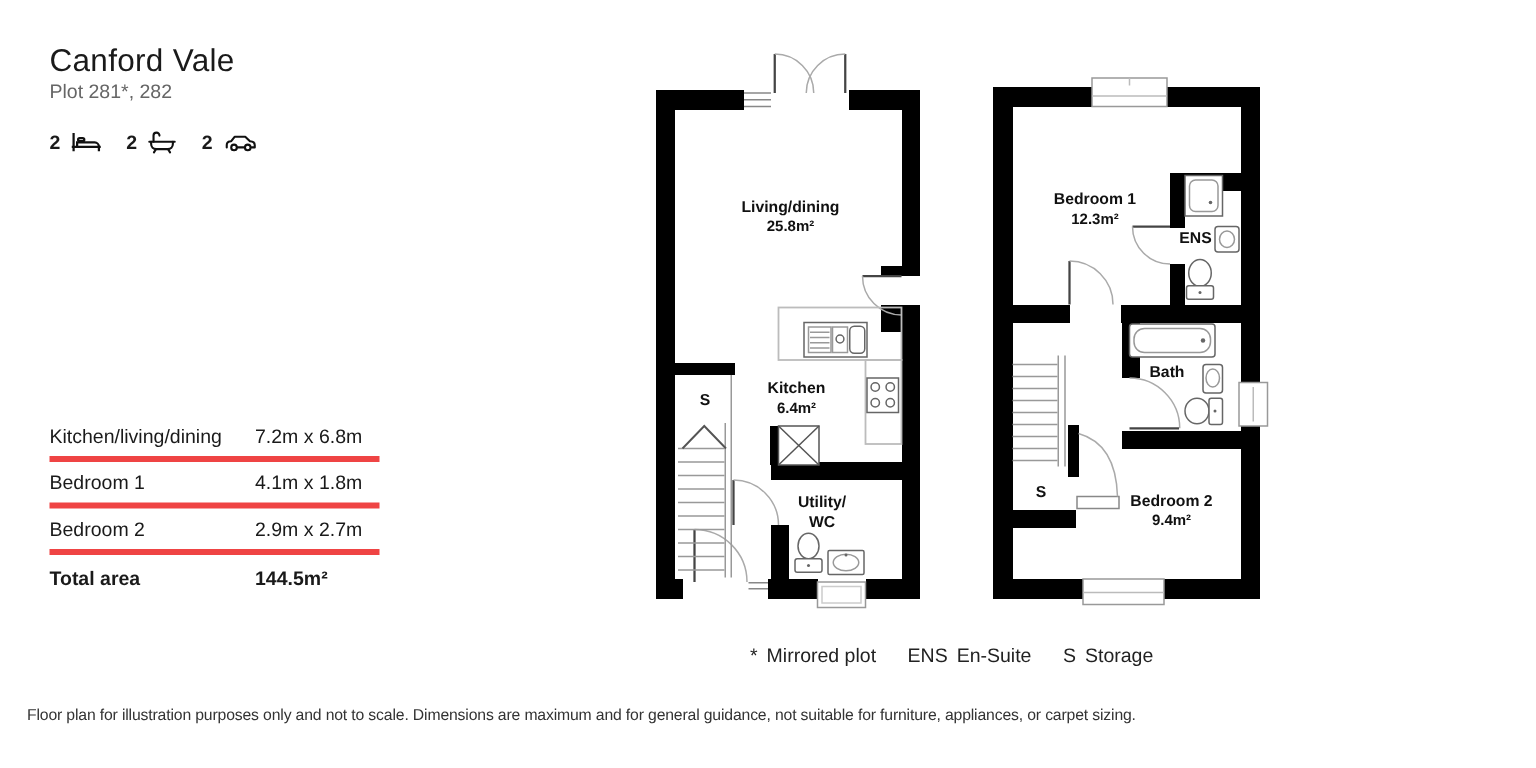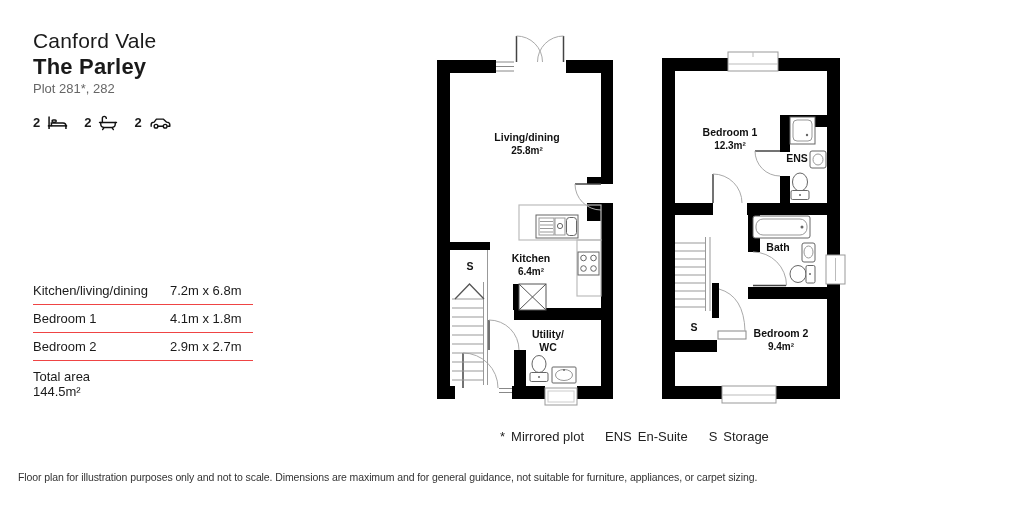--- a/index.html
+++ b/index.html
@@ -13,23 +13,23 @@
   .house-name{font-size:22px;font-weight:700;letter-spacing:.2px;line-height:28px;margin:0;}
   .sub{font-size:13px;color:#666;line-height:16.5px;margin:0;}
   .sub.first{margin-top:15px;}
   .features{display:flex;align-items:center;gap:16px;margin-top:17px;}
   .feature{display:flex;align-items:center;gap:7px;}
   .feature .num{font-size:13px;font-weight:600;}
   .feature svg{display:block;}
   
   .room-table{position:absolute;left:33px;top:277px;width:220px;font-size:13px;}
   .room-table .thead{font-weight:700;padding-bottom:9px;border-bottom:1px solid #c9c9c9;}
-  .room-table .trow{display:flex;padding:6px 0;border-bottom:1px solid #ef4444;}
+  .room-table .trow{display:flex;padding:6px 0;border-bottom:4px solid #ef4444;}
   .room-table .trow .c1{width:137px;flex:none;}
-  .room-table .trow.total{border-bottom:none;font-weight:400;padding-top:8px;flex-direction:column;}
+  .room-table .trow.total{border-bottom:none;font-weight:700;padding-top:8px;}
   
   .legend{position:absolute;left:500px;top:429px;display:flex;gap:21px;font-size:13px;color:#222;}
   .legend .item{display:flex;gap:6px;}
   
   .footer{position:absolute;left:18px;top:471px;font-size:10.5px;color:#333;white-space:nowrap;letter-spacing:-.1px;}
   
   .plan{position:absolute;top:25px;}
   .plan.p1{left:425px;}
   .plan.p2{left:650px;}
   svg text{font-family:"Liberation Sans",sans-serif;fill:#111;}
@@ -41,21 +41,20 @@
   svg .fixin{stroke:#999;fill:none;stroke-width:1;}
   svg .counter{stroke:#bcbcbc;fill:none;stroke-width:1.2;}
   svg .win{fill:#fff;stroke:#999;stroke-width:1;}
   svg .winin{stroke:#ccc;fill:none;stroke-width:1;}
 </style>
 </head>
 <body>
 
 <div class="info">
   <h1 class="dev-name">Canford Vale</h1>
-  <h2 class="house-name">The Parley</h2>
   <p class="sub">Plot 281*, 282</p>
 
   <div class="features">
     <div class="feature">
       <span class="num">2</span>
       <span>
         <svg width="21" height="15" viewBox="0 0 22 16">
           <g stroke="#111" stroke-width="1.6" fill="none" stroke-linecap="square">
             <line x1="2" y1="2.5" x2="2" y2="14"></line>
             <line x1="1.5" y1="11.6" x2="20.5" y2="11.6"></line>

